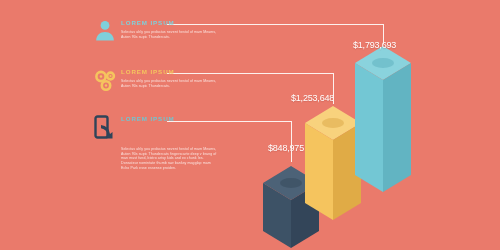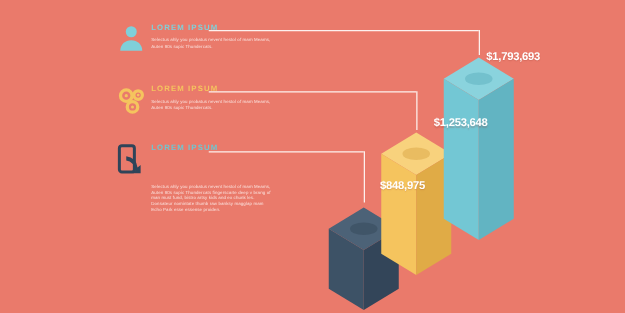--- a/index.html
+++ b/index.html
@@ -38,26 +38,25 @@
 
   
   .conn{position:absolute;background:#fdf1ee;}
   .conn.h{height:1px;}
   .conn.v{width:1px;}
 
   
   .val{
     position:absolute;
     color:#ffffff;
-    font-weight:bold;
+    font-weight:normal;
     font-size:9px;
     letter-spacing:-0.2px;
     white-space:nowrap;
     text-shadow:0 1px 1px rgba(150,60,50,.25);
-    margin-left:36px;
   }
 
   svg{position:absolute;left:0;top:0;overflow:visible;}
   .bars{position:absolute;left:0;top:0;width:500px;height:250px;}
 </style>
 </head>
 <body>
 
 <div id="stage">
 
@@ -83,21 +82,21 @@
 
     <g>
       <polygon points="355,63 383,46 411,63 383,80" fill="#8ad3dd"></polygon>
       <ellipse cx="383" cy="63" rx="11" ry="5" fill="#69b9c6" opacity="0.7"></ellipse>
       <polygon points="355,63 383,80 383,192 355,175" fill="#73c7d4"></polygon>
       <polygon points="411,63 411,175 383,192 383,80" fill="#62b4c2"></polygon>
     </g>
   </svg>
 
   <div class="val" style="left:268px;top:143px;">$848,975</div>
-  <div class="val" style="left:311px;top:93px;">$1,253,648</div>
+  <div class="val" style="left:291px;top:93px;">$1,253,648</div>
   <div class="val" style="left:353px;top:40px;">$1,793,693</div>
 
   <div class="conn h" style="left:167px;top:24px;width:216px;"></div>
   <div class="conn v" style="left:383px;top:24px;height:20px;"></div>
 
   <div class="conn h" style="left:167px;top:73px;width:166px;"></div>
   <div class="conn v" style="left:333px;top:73px;height:31px;"></div>
 
   <div class="conn h" style="left:167px;top:121px;width:124px;"></div>
   <div class="conn v" style="left:291px;top:121px;height:41px;"></div>

